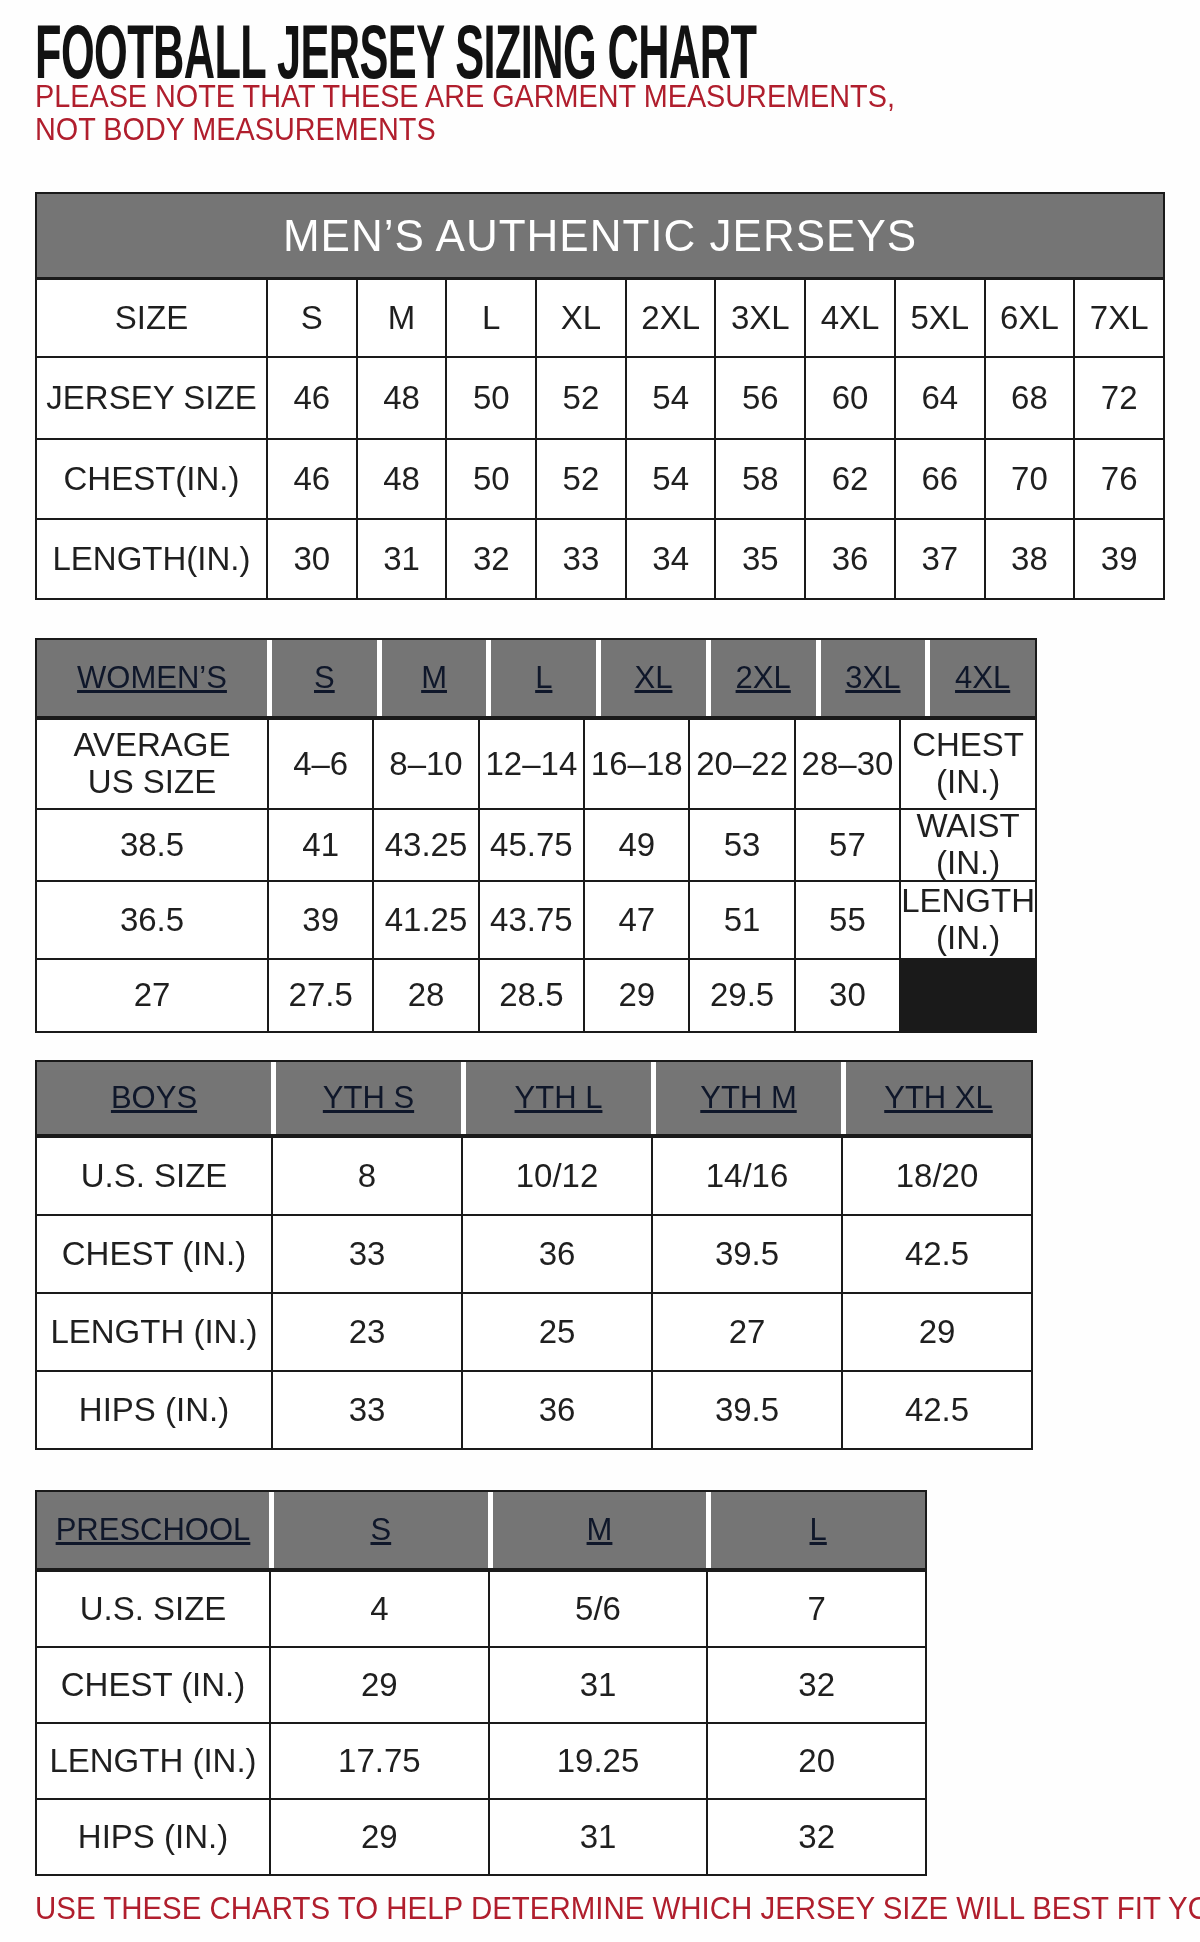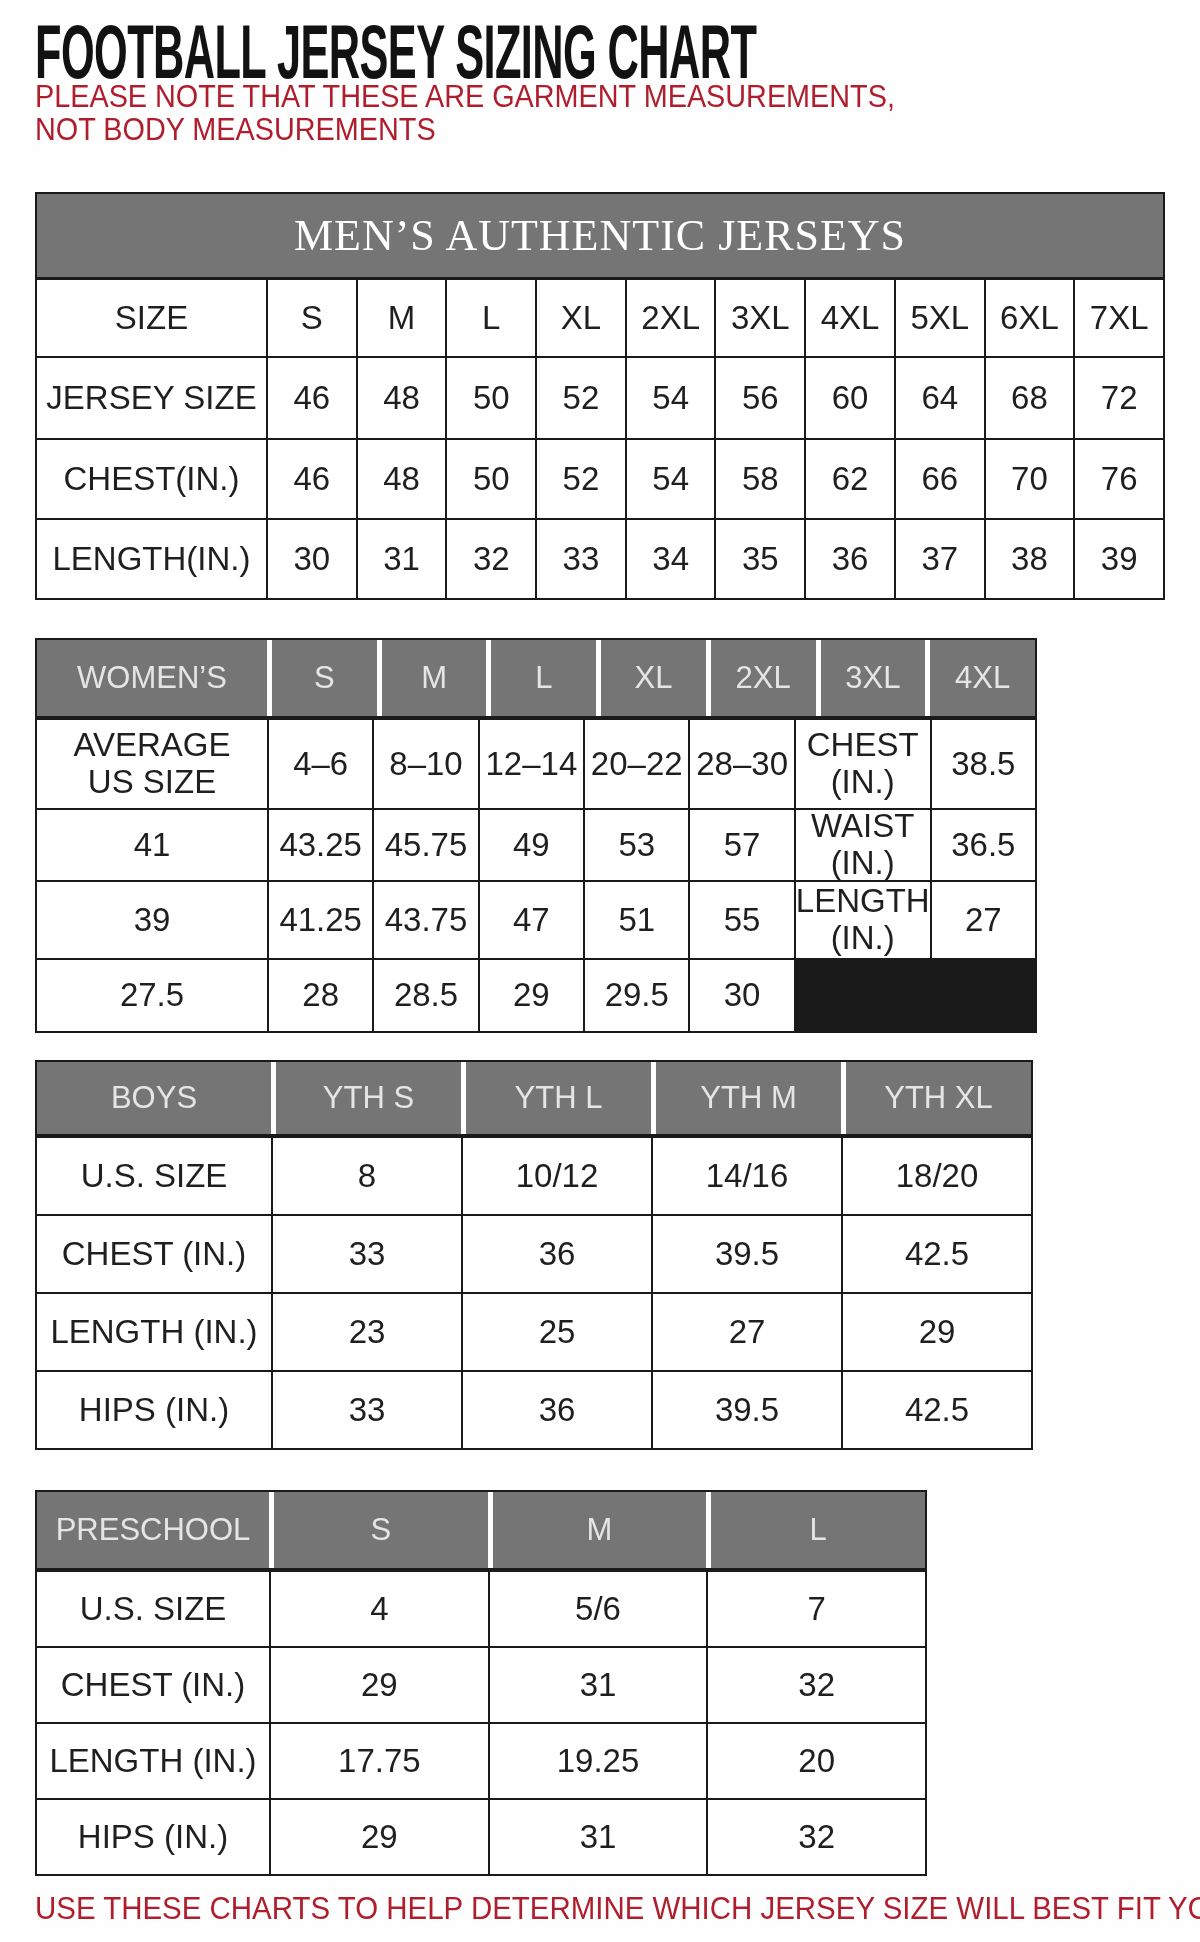--- a/index.html
+++ b/index.html
@@ -40,32 +40,32 @@
   }
   .t-men       { top:192px;  width:1130px; }
   .t-women     { top:638px;  width:1002px; }
   .t-boys      { top:1060px; width:998px;  }
   .t-preschool { top:1490px; width:892px;  }
 
   .banner {
     height:86px; background:var(--gray,#757575);
     border-bottom:3px solid var(--grid,#1a1a1a);
     display:flex; align-items:center; justify-content:center;
-    color:#fff; font-size:44px; letter-spacing:1px;font-family:Liberation Serif, serif;
+    color:#fff; font-size:44px; letter-spacing:1px;
   }
 
   .thead {
     display:grid; column-gap:5px;
     background:#fff;
     border-bottom:4px solid var(--grid,#1a1a1a);
   }
   .hcell {
-    background:var(--gray,#757575); color:#e5e5e5;
+    background:var(--gray,#757575); color:#0f172a;
     display:flex; align-items:center; justify-content:center;
-    font-size:31px; text-align:right; white-space:pre-line;
+    font-size:31px; text-align:right; white-space:pre-line;text-decoration:underline;
   }
 
   .tbody { display:grid; gap:2px; background:var(--grid,#1a1a1a); }
   .cell {
     background:#fff;
     display:flex; align-items:center; justify-content:center;
     font-size:33px; text-align:center; line-height:1.12;
     white-space:pre-line;
   }
 
@@ -146,20 +146,21 @@
         <div class="hcell">2XL</div>
         <div class="hcell">3XL</div>
         <div class="hcell">4XL</div>
       </div>
     <div class="tbody">
         <div class="cell label">AVERAGE
 US SIZE</div>
         <div class="cell">4–6</div>
         <div class="cell">8–10</div>
         <div class="cell">12–14</div>
+        <div class="cell">16–18</div>
         <div class="cell">20–22</div>
         <div class="cell">28–30</div>
         <div class="cell label">CHEST (IN.)</div>
         <div class="cell">38.5</div>
         <div class="cell">41</div>
         <div class="cell">43.25</div>
         <div class="cell">45.75</div>
         <div class="cell">49</div>
         <div class="cell">53</div>
         <div class="cell">57</div>

